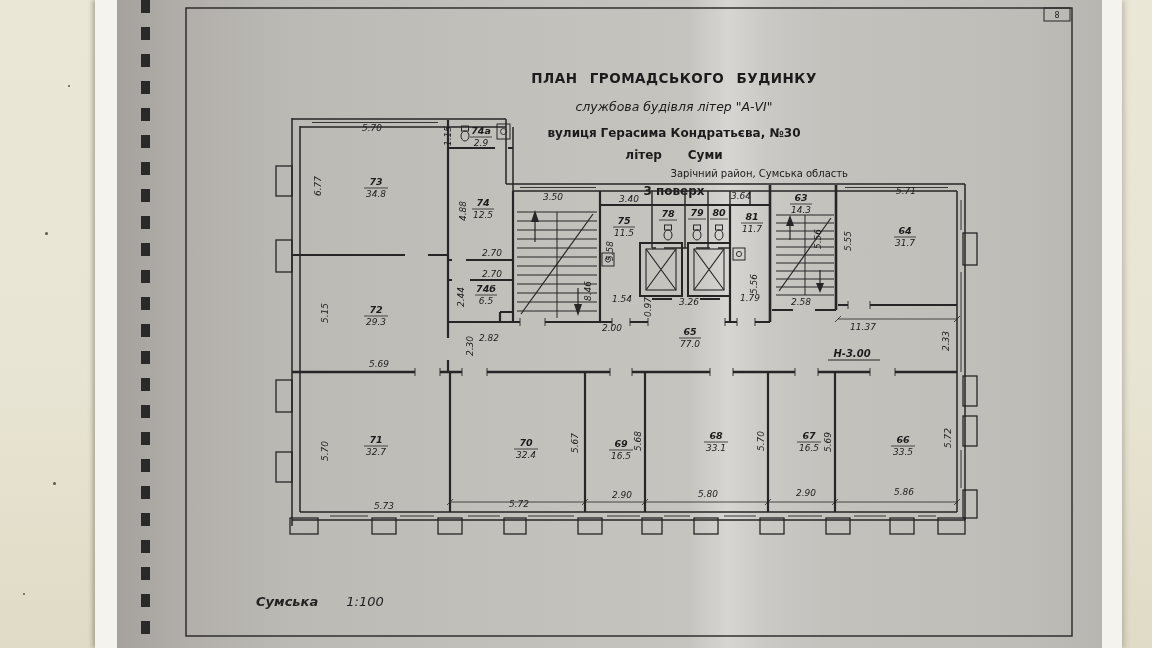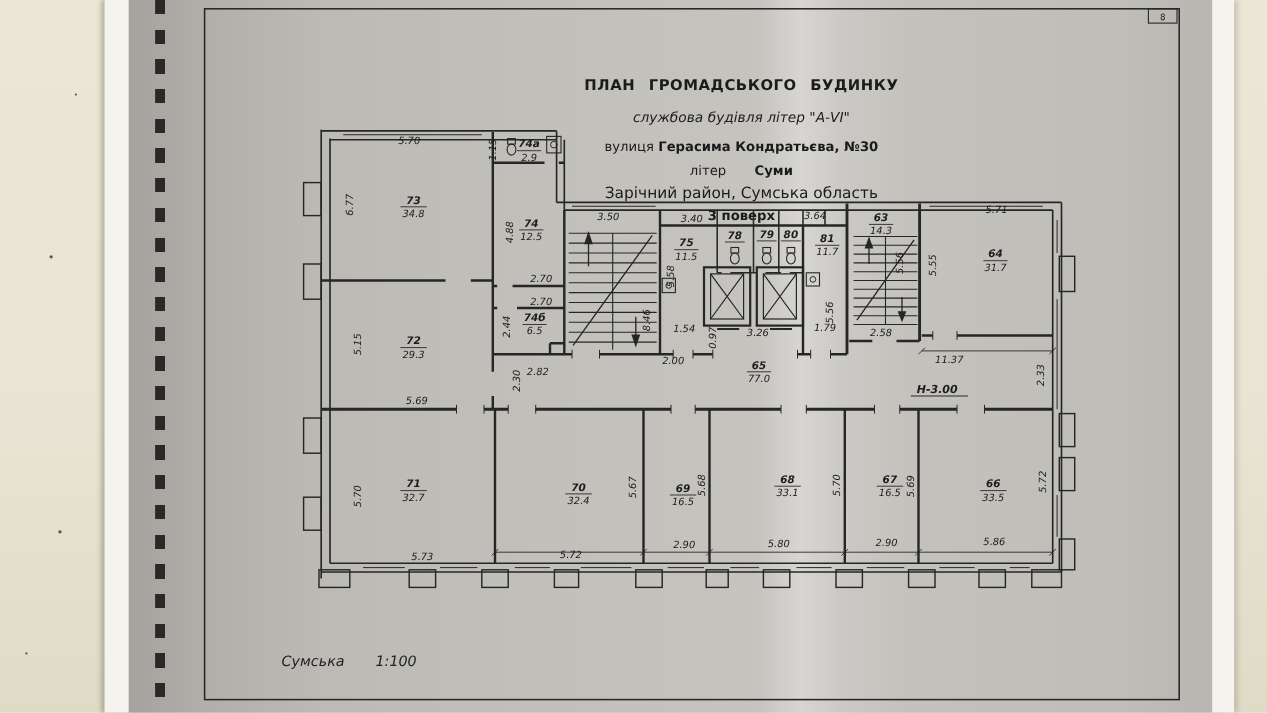--- a/index.html
+++ b/index.html
@@ -13,23 +13,23 @@
     background:
       linear-gradient(90deg, rgba(255,255,255,0) 58%, rgba(255,255,255,.30) 62%, rgba(255,255,255,.10) 66%, rgba(255,255,255,0) 72%),
       linear-gradient(90deg,#a5a29d 0%,#b2afaa 7%,#bcbab5 18%,#c2c0bb 40%,#c6c4bf 60%,#c3c1bc 75%,#bfbdb8 92%,#b8b6b1 100%);}
   #binding{position:absolute;left:141px;top:0;width:9px;height:648px;
     background:repeating-linear-gradient(180deg,#181818 0 13px,rgba(0,0,0,0) 13px 27px);opacity:.88;}
   #title-block{position:absolute;left:500px;top:26px;width:348px;text-align:center;color:#1b1b1b;margin-top:44px;}
   .t1{font-size:13.5px;font-weight:bold;letter-spacing:.5px;word-spacing:7px;}
   .t2{margin-top:13px;font-size:12.5px;font-style:italic;}
   .t3{margin-top:12px;font-size:12px;}
   .t4{margin-top:8px;font-size:12px;}
-  .t5{margin-top:6px;font-size:14px;}
+  .t5{margin-top:6px;font-size:10px;text-align:right;}
   .t6{margin-top:5px;font-size:12px;font-weight:bold;}
-  .lbl{font-weight:normal;text-align:center;}
+  .lbl{font-weight:bold;text-align:center;}
   .val{font-weight:bold;}
   .gap{display:inline-block;width:22px;}
   #scale-note{position:absolute;left:256px;top:594px;font-style:italic;font-size:13px;color:#222;}
   #scale-note .val{font-weight:normal;margin-left:24px;font-style:italic;}
   svg text{font-family:"DejaVu Sans",sans-serif;font-style:italic;fill:#1c1c1c;text-anchor:middle;}
   .dim{font-size:9px;}
   .rnum{font-size:9.5px;font-weight:600;}
   .rarea{font-size:9px;}
   .corner-num{font-size:8px;font-style:normal;}
   .ln{stroke:#262626;fill:none;}

